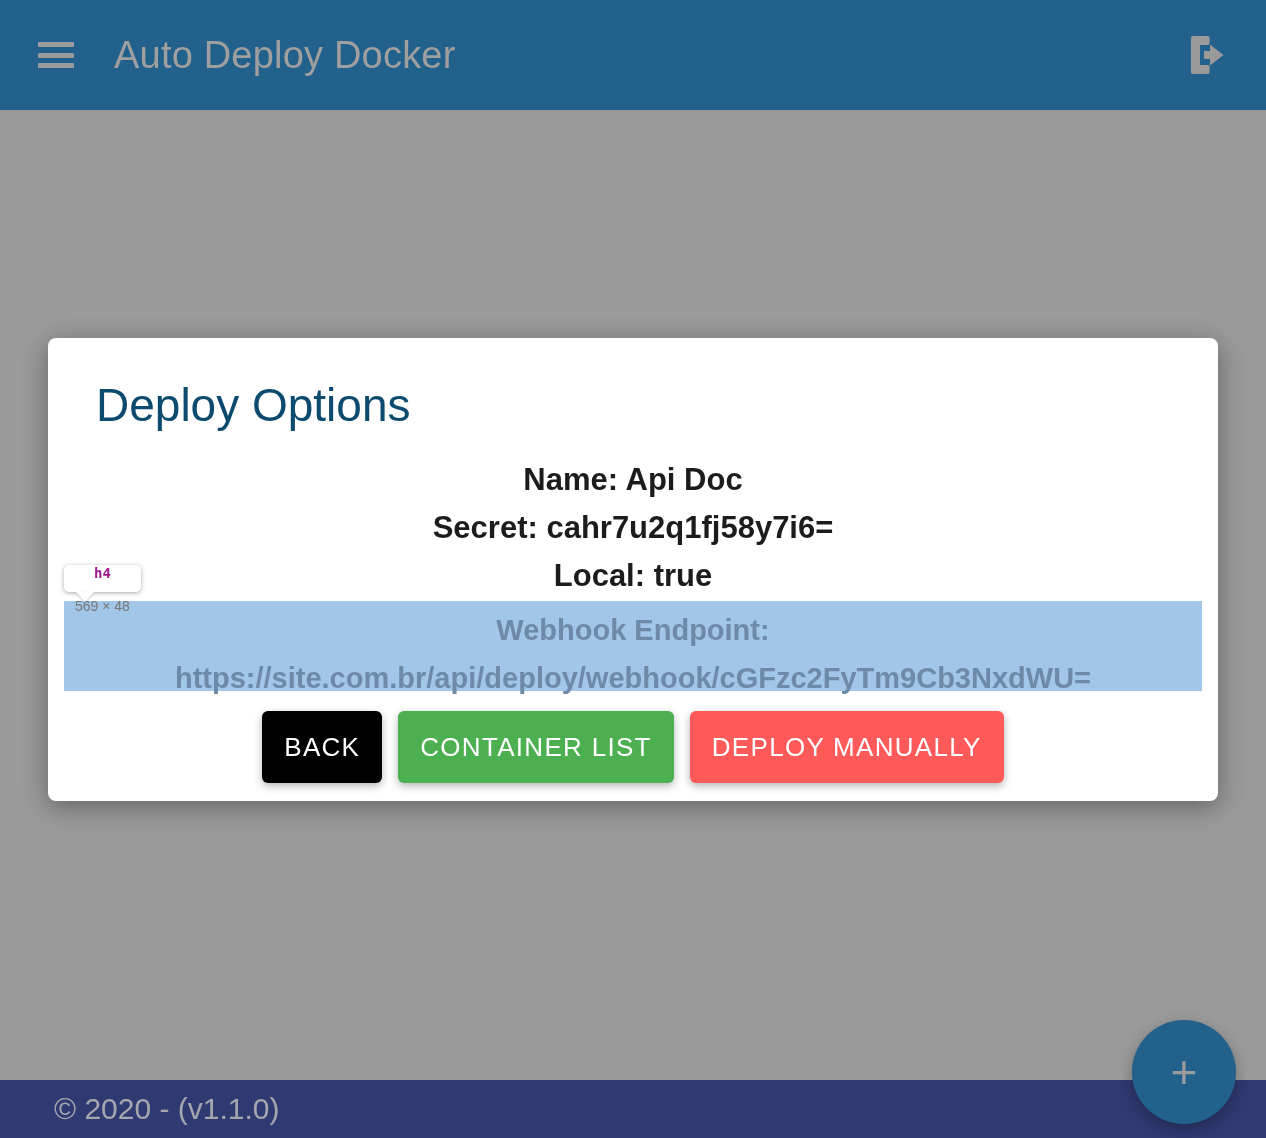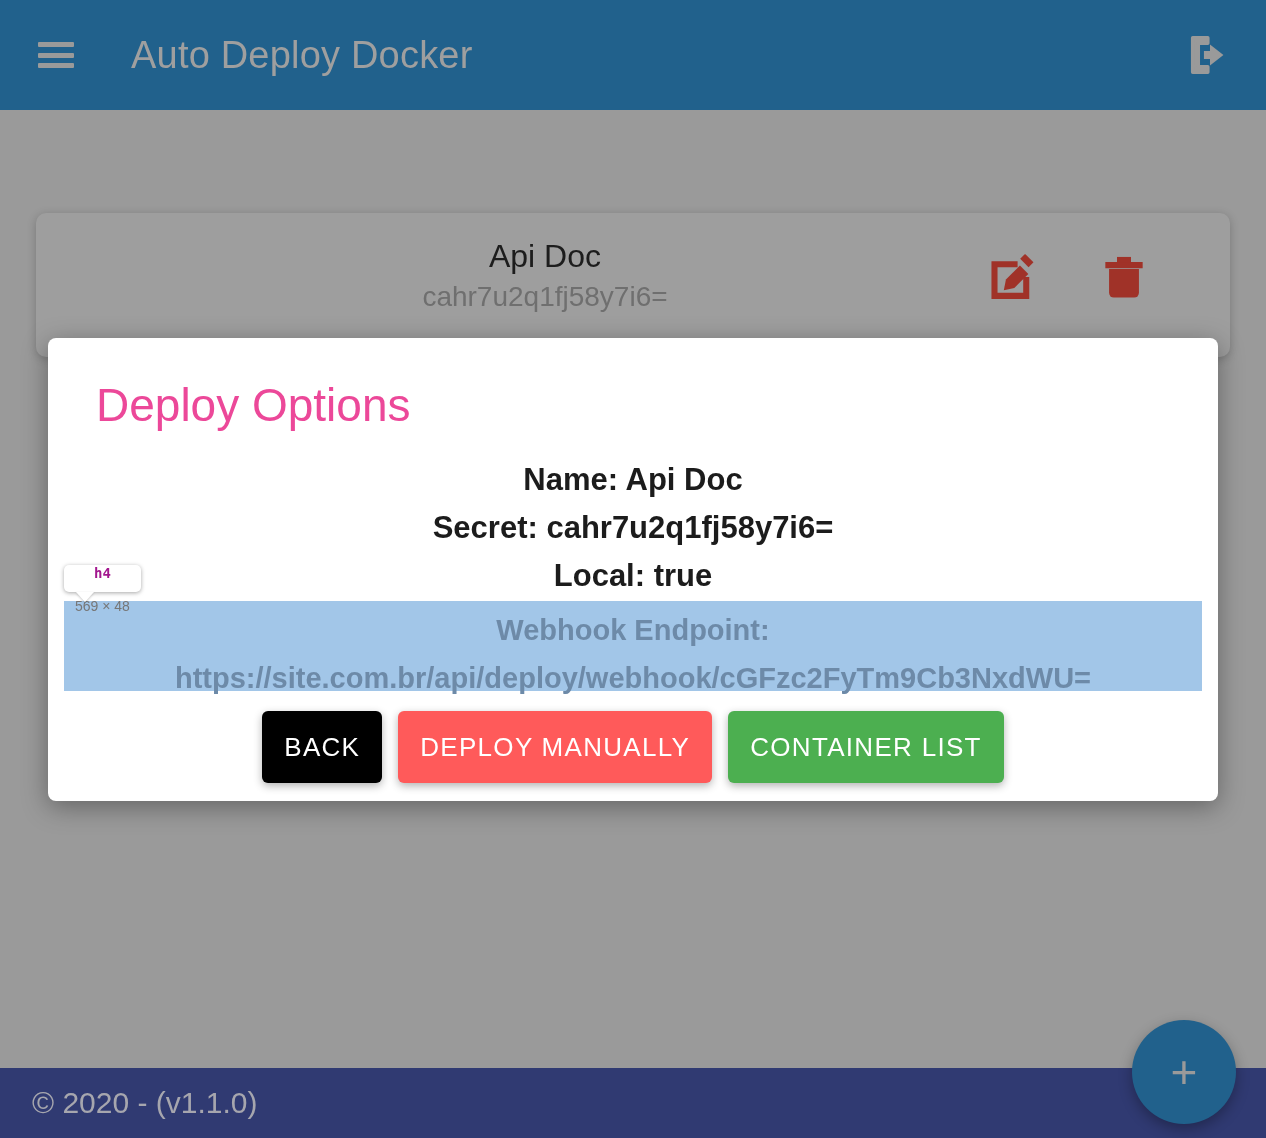--- a/index.html
+++ b/index.html
@@ -37,21 +37,21 @@
     cursor: pointer;
   }
   .hamburger span {
     display: block;
     height: 5px;
     width: 100%;
     background: #9a9a9a;
     border-radius: 1px;
   }
   .app-title {
-    margin-left: 57px;
+    margin-left: 40px;
     font-size: 38px;
     font-weight: 400;
     color: #9f9f9f;
     letter-spacing: 0.2px;
     white-space: nowrap;
   }
   .logout-icon {
     position: absolute;
     right: 30px;
     top: 50%;
@@ -116,25 +116,26 @@
     cursor: pointer;
     display: block;
   }
 
   
   .footer {
     position: absolute;
     left: 0;
     bottom: 0;
     width: 1266px;
-    height: 70px;
+    height: 58px;
     background: #303a72;
     display: flex;
     align-items: center;
     z-index: 4;
+    padding-left: 22px;
   }
   .footer-text {
     margin-left: 32px;
     font-size: 30px;
     color: #a6a6ae;
   }
 
   
   .fab {
     position: absolute;
@@ -170,21 +171,21 @@
     border-radius: 8px;
     box-shadow: 0 6px 26px rgba(0,0,0,0.35);
     z-index: 10;
   }
   .modal-title {
     position: absolute;
     top: 40px;
     left: 48px;
     font-size: 46px;
     font-weight: 400;
-    color: #ec4899;
+    color: #0c4a6e;
   }
   .modal-info {
     position: absolute;
     top: 118px;
     left: 0;
     width: 100%;
     text-align: center;
   }
   .info-line {
     font-size: 31px;
@@ -285,38 +286,20 @@
   <div class="app-title">Auto Deploy Docker</div>
   <svg class="logout-icon" viewBox="0 0 24 24">
     <path d="M4 4h7v2.6H6.6v10.8H11V20H4z" fill="#9a9a9a"></path>
     <path d="M4 4h7v2.6H6.6v10.8H11V20H4z" fill="none" stroke="#9a9a9a" stroke-width="1.6" stroke-linejoin="round"></path>
     <path d="M12 7.2l6.2 4.8L12 16.8v-3H9.2v-3.6H12z" fill="#9a9a9a"></path>
   </svg>
 </div>
 
 <div class="content">
 
-  <div class="deploy-card">
-    <div class="deploy-card-texts">
-      <div class="deploy-name">Api Doc</div>
-      <div class="deploy-secret">cahr7u2q1fj58y7i6=</div>
-    </div>
-    <div class="card-actions">
-      <svg class="icon-btn" viewBox="0 0 24 24">
-        <path d="M3.2 5.2h11.2v2.6H5.8v11h11V12h2.6v9.4H3.2z" fill="#a03228"></path>
-        <path d="M17.6 2.1l3.6 3.6-2.1 2.1-3.6-3.6z" fill="#a03228"></path>
-        <path d="M9.4 13.1l6-6 3.6 3.6-6 6-4.5 1z" fill="#a03228"></path>
-      </svg>
-      <svg class="icon-btn" viewBox="0 0 24 24">
-        <path d="M4 5.6h16v2.6H4z" fill="#a03228"></path>
-        <path d="M9 3.4h6v2.2H9z" fill="#a03228"></path>
-        <path d="M5.6 8.6h12.8v10.2a2 2 0 0 1-2 2H7.6a2 2 0 0 1-2-2z" fill="#a03228"></path>
-      </svg>
-    </div>
-  </div>
 </div>
 
 <button class="fab">
   <span class="fab-plus">+</span>
 </button>
 
 <div class="footer">
   <div class="footer-text">© 2020 - (v1.1.0)</div>
 </div>
 
@@ -329,22 +312,22 @@
     <div class="info-line">Local: true</div>
   </div>
 
   <div class="webhook-block">
     <div class="webhook-line">Webhook Endpoint:</div>
     <div class="webhook-line">https://site.com.br/api/deploy/webhook/cGFzc2FyTm9Cb3NxdWU=</div>
   </div>
 
   <div class="modal-buttons">
     <button class="mbtn mbtn-back">BACK</button>
+    <button class="mbtn mbtn-container">CONTAINER LIST</button>
     <button class="mbtn mbtn-deploy">DEPLOY MANUALLY</button>
-    <button class="mbtn mbtn-container">CONTAINER LIST</button>
   </div>
 </div>
 
 <div class="inspector">
   <div class="inspector-box">
     <span class="inspector-tag">h4</span>
     <span class="inspector-dims">569 × 48</span>
   </div>
   <div class="inspector-arrow"></div>
 </div>

